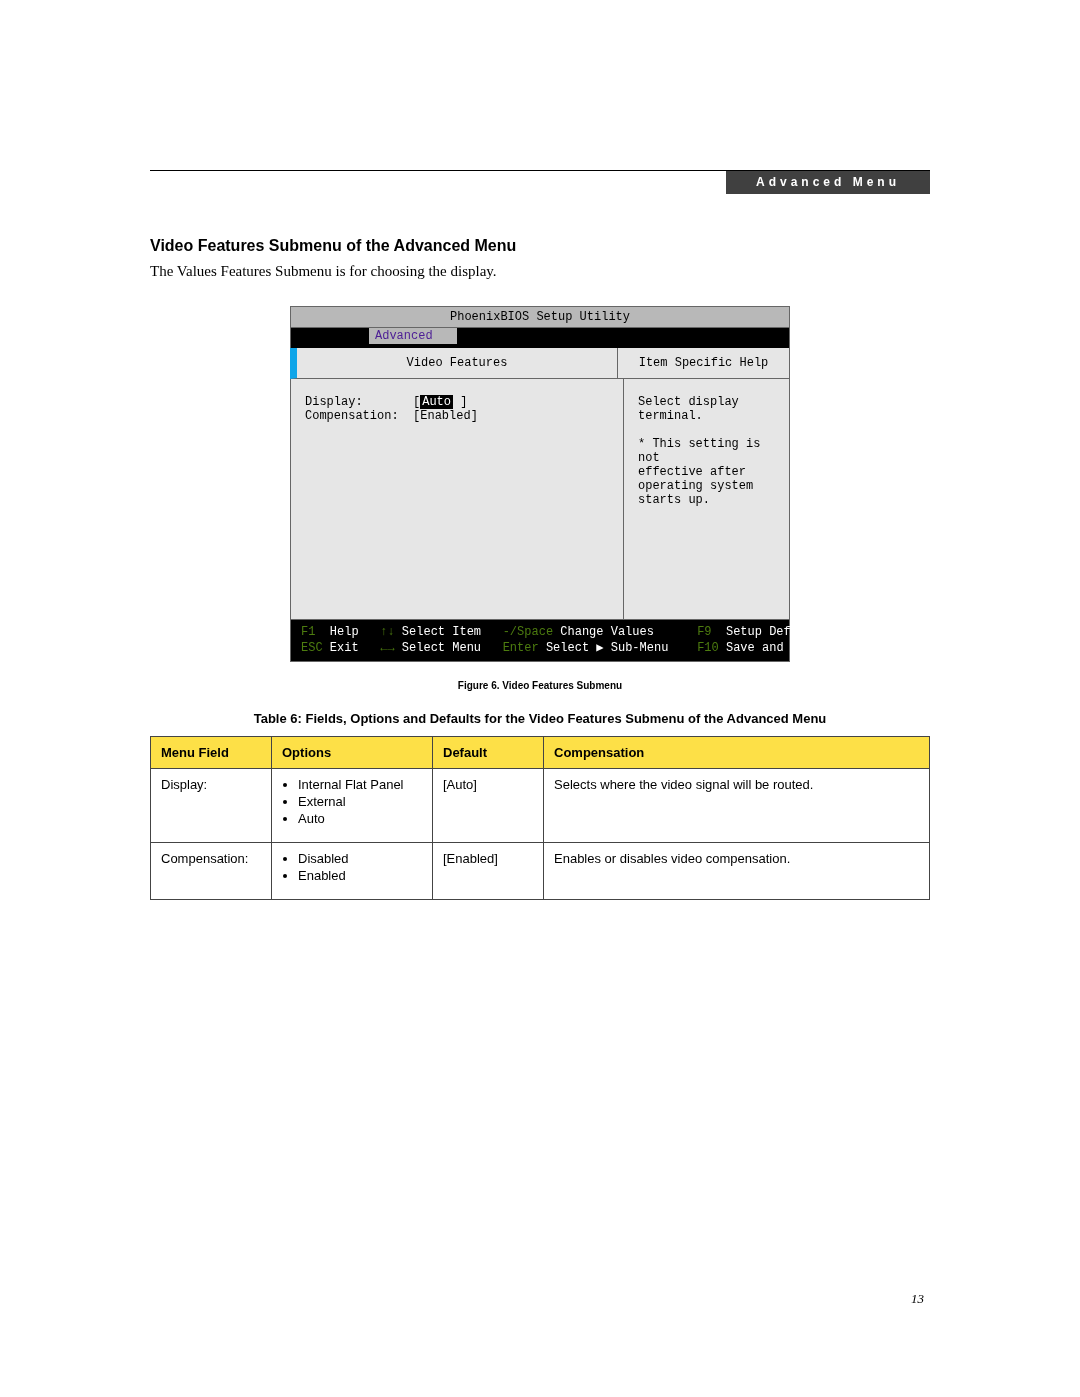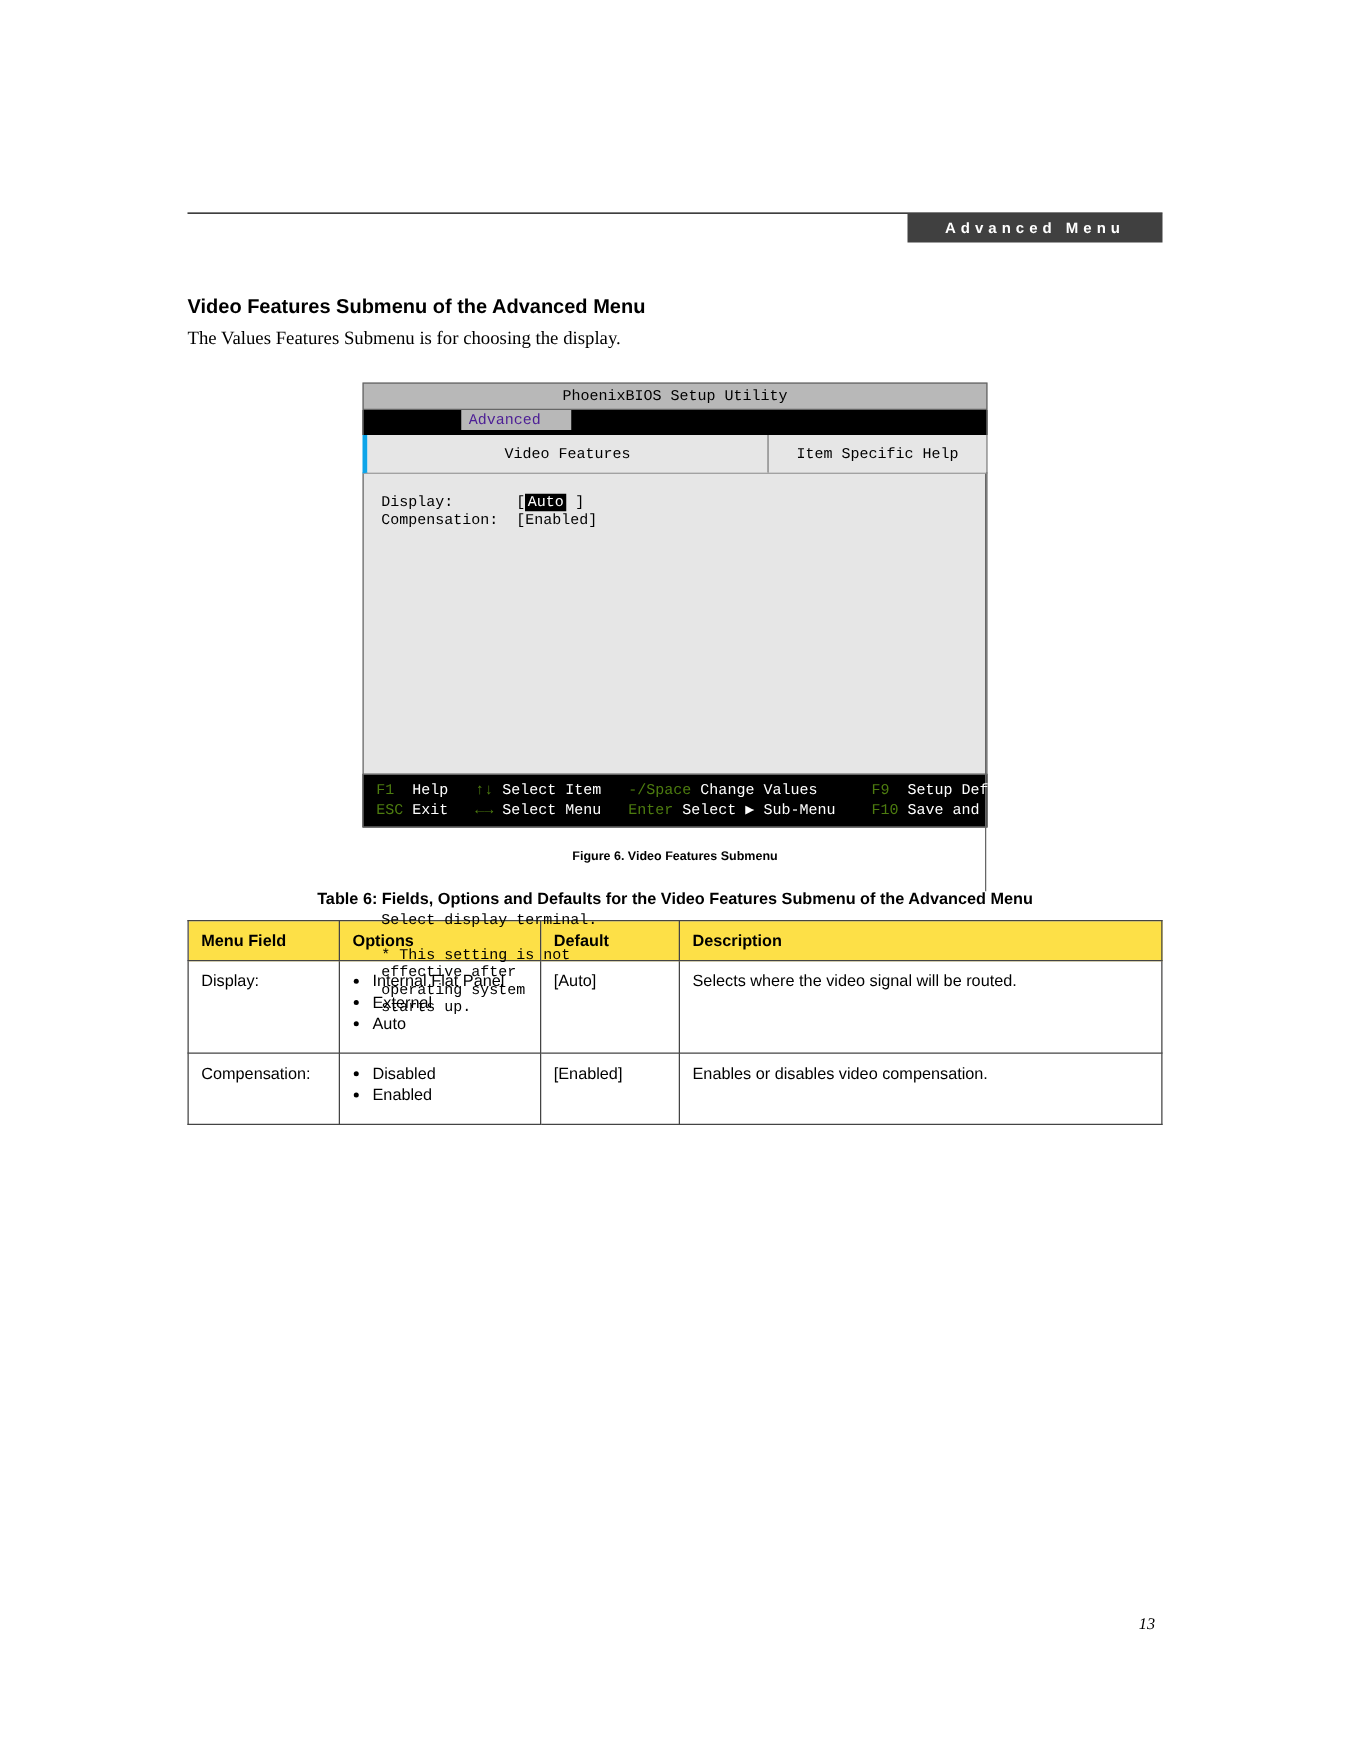--- a/index.html
+++ b/index.html
@@ -72,38 +72,37 @@
   .bios-tab-active {
     position: absolute;
     left: 78px;
     top: 0;
     background: #b8b8b8;
     color: #4c1d95;
     padding: 1px 24px 1px 6px;
   }
   .bios-head {
     display: flex;
-    border-left: 4px solid #0ea5e9;
+    border-left: 7px solid #0ea5e9;
     border-right: 1px solid #666;
     border-bottom: 1px solid #666;
   }
   .bios-head-left, .bios-head-right {
     background: #e6e6e6;
     text-align: center;
     padding: 8px 0;
   }
   .bios-head-left { flex: 0 0 320px; border-right: 1px solid #666; }
   .bios-head-right { flex: 1; }
   .bios-body {
     display: flex;
     border-left: 1px solid #666;
     border-right: 1px solid #666;
     height: 240px;
     background: #e6e6e6;
-    flex-direction: column;
   }
   .bios-body-left {
     flex: 0 0 306px;
     padding: 16px 12px 12px 14px;
     border-right: 1px solid #666;
     white-space: pre;
   }
   .bios-body-right {
     flex: 1;
     padding: 16px 14px 12px 14px;
@@ -208,21 +207,21 @@
   <div class="fig-caption">Figure 6.  Video Features Submenu</div>
 
   <div class="table-caption">Table 6: Fields, Options and Defaults for the Video Features Submenu of the Advanced Menu</div>
 
   <table class="doc">
     <thead>
       <tr>
         <th>Menu Field</th>
         <th>Options</th>
         <th>Default</th>
-        <th>Description</th>
+        <th>Compensation</th>
       </tr>
     </thead>
     <tbody>
       <tr>
         <td class="col-menu">Display:</td>
         <td class="col-opts">
           <ul class="opt-list">
             <li>Internal Flat Panel</li>
             <li>External</li>
             <li>Auto</li>

